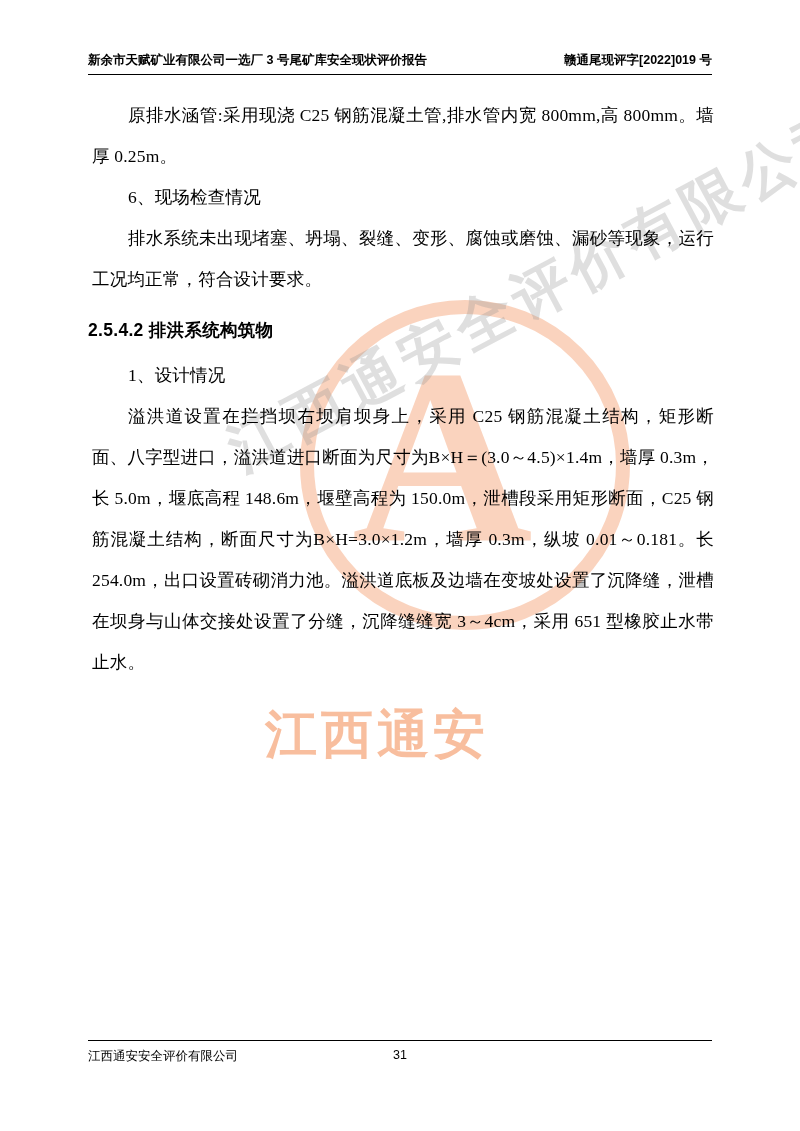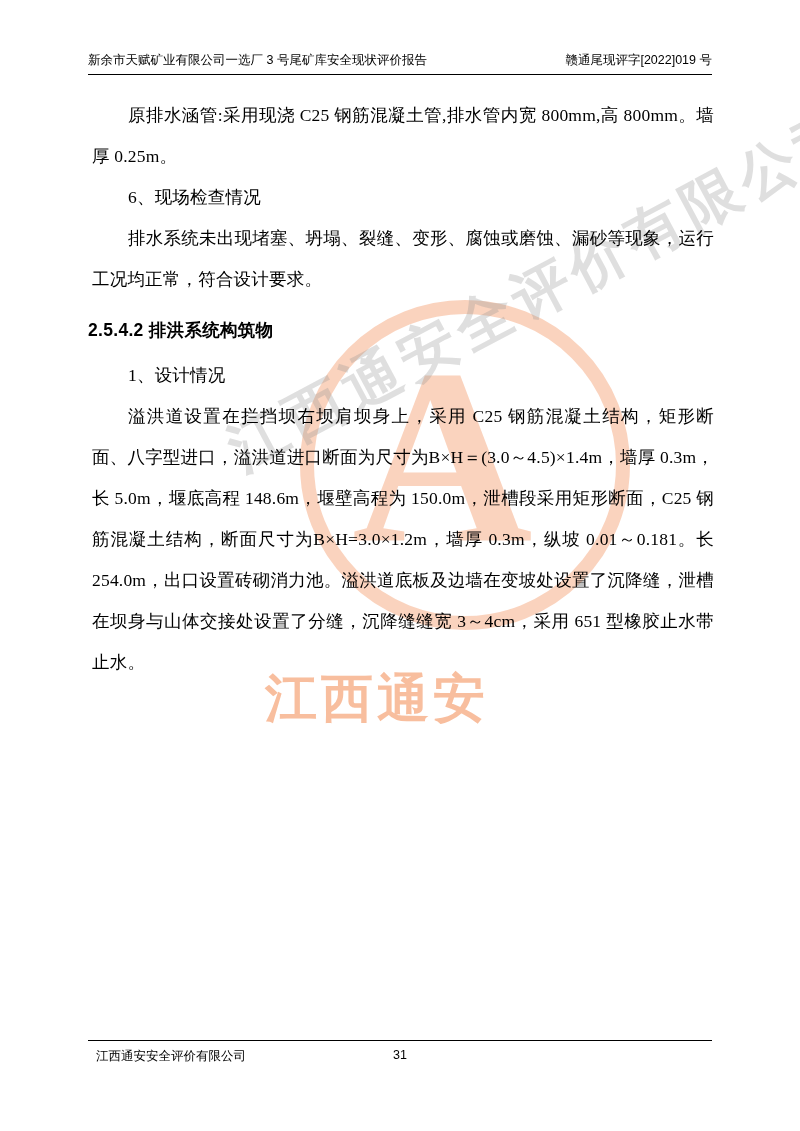--- a/index.html
+++ b/index.html
@@ -56,42 +56,42 @@
     letter-spacing: 6px;
     color: rgba(150, 150, 150, 0.30);
     transform: rotate(-28deg);
     transform-origin: left top;
     white-space: nowrap;
     font-family: "Liberation Sans", sans-serif;
   }
   .wm-text-bottom {
     position: absolute;
     left: 265px;
-    top: 664px;
+    top: 700px;
     font-size: 52px;
     font-weight: bold;
     letter-spacing: 4px;
     color: rgba(240, 110, 40, 0.45);
     white-space: nowrap;
     font-family: "Liberation Sans", sans-serif;
   }
 
   
   .content {
     position: relative;
     z-index: 2;
   }
 
   .header {
     position: absolute;
     left: 88px;
     top: 52px;
     width: 624px;
     font-size: 12.5px;
-    font-weight: normal;
+    font-weight: bold;
     color: #000;
     display: flex;
     justify-content: space-between;
     align-items: baseline;
     font-family: "Liberation Sans", "DejaVu Sans", sans-serif;
   }
   .header-rule {
     position: absolute;
     left: 88px;
     top: 74px;
@@ -138,21 +138,21 @@
   .footer-rule {
     position: absolute;
     left: 88px;
     top: 1040px;
     width: 624px;
     height: 1px;
     background: #000;
   }
   .footer-left {
     position: absolute;
-    left: 8px;
+    left: 0;
     top: 0;
   }
   .footer-page {
     position: absolute;
     left: 0;
     top: 0;
     width: 624px;
     text-align: center;
   }
 </style>

